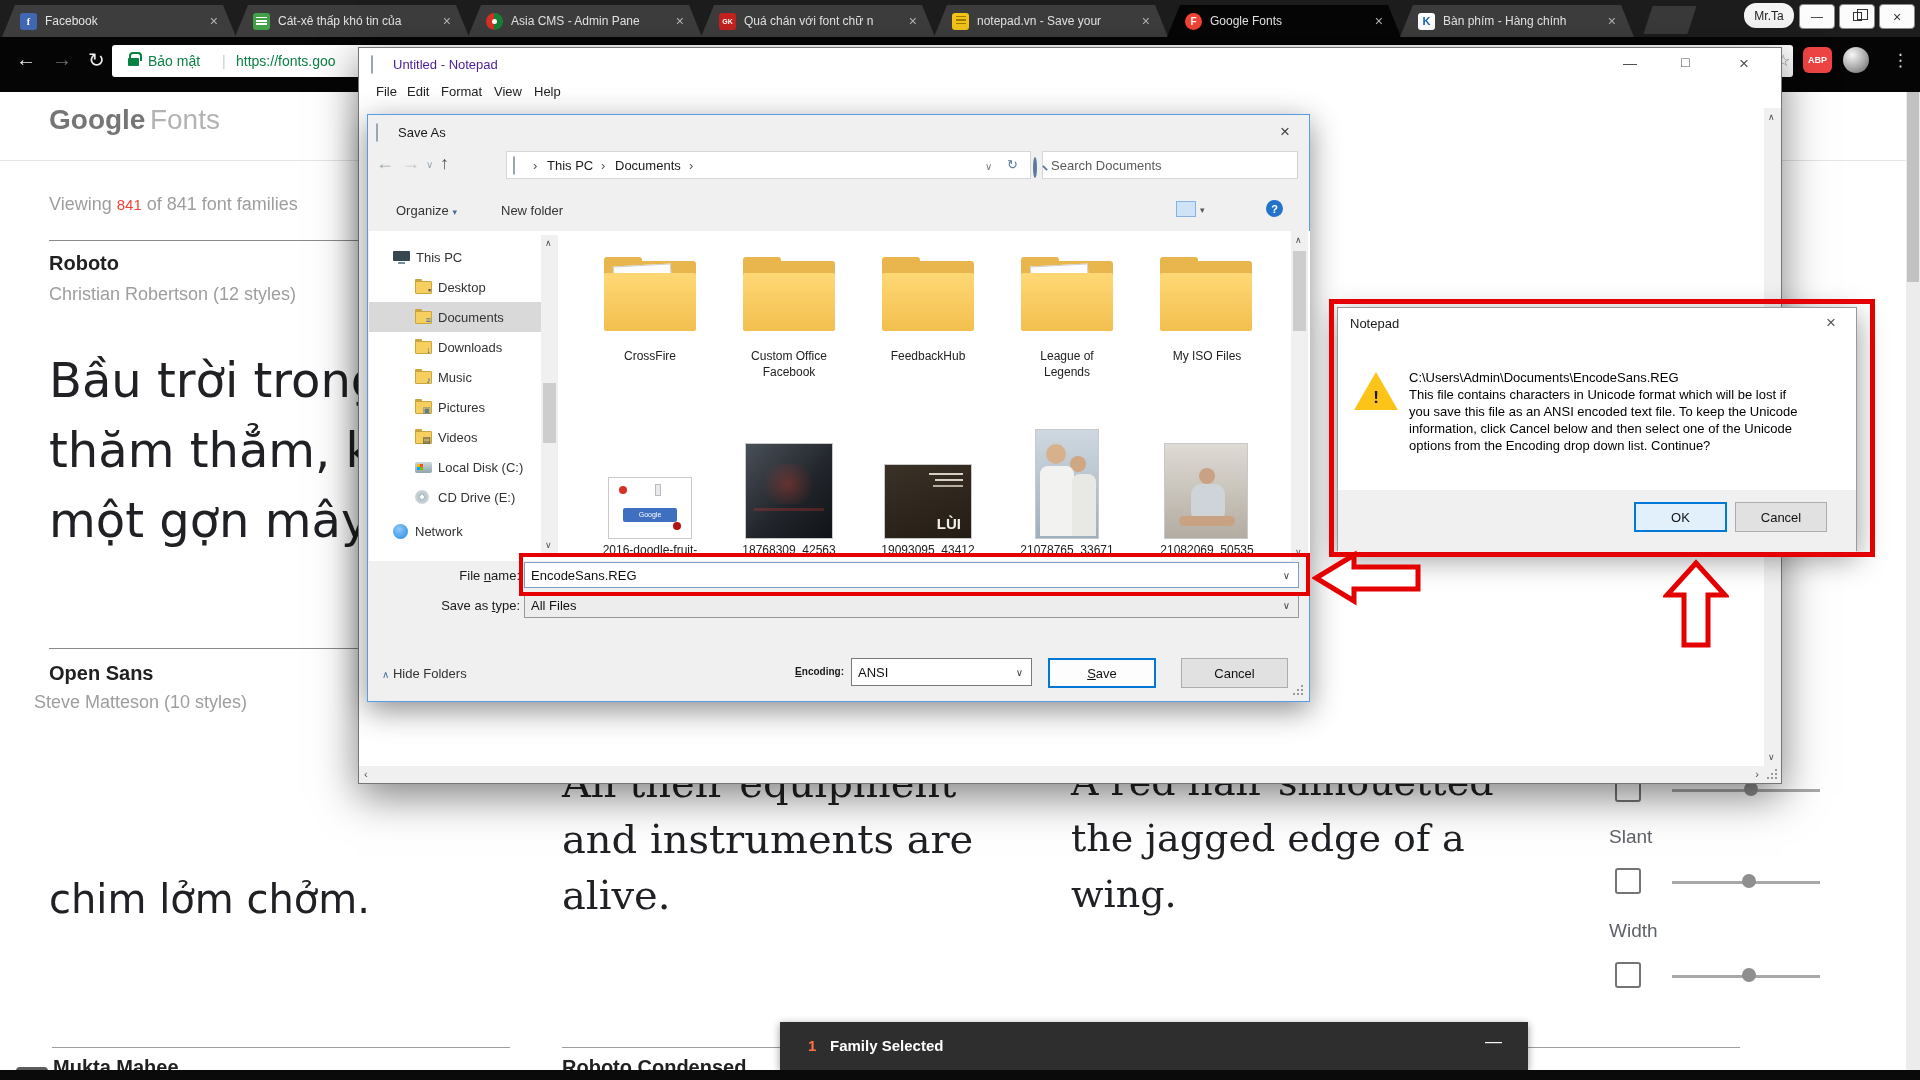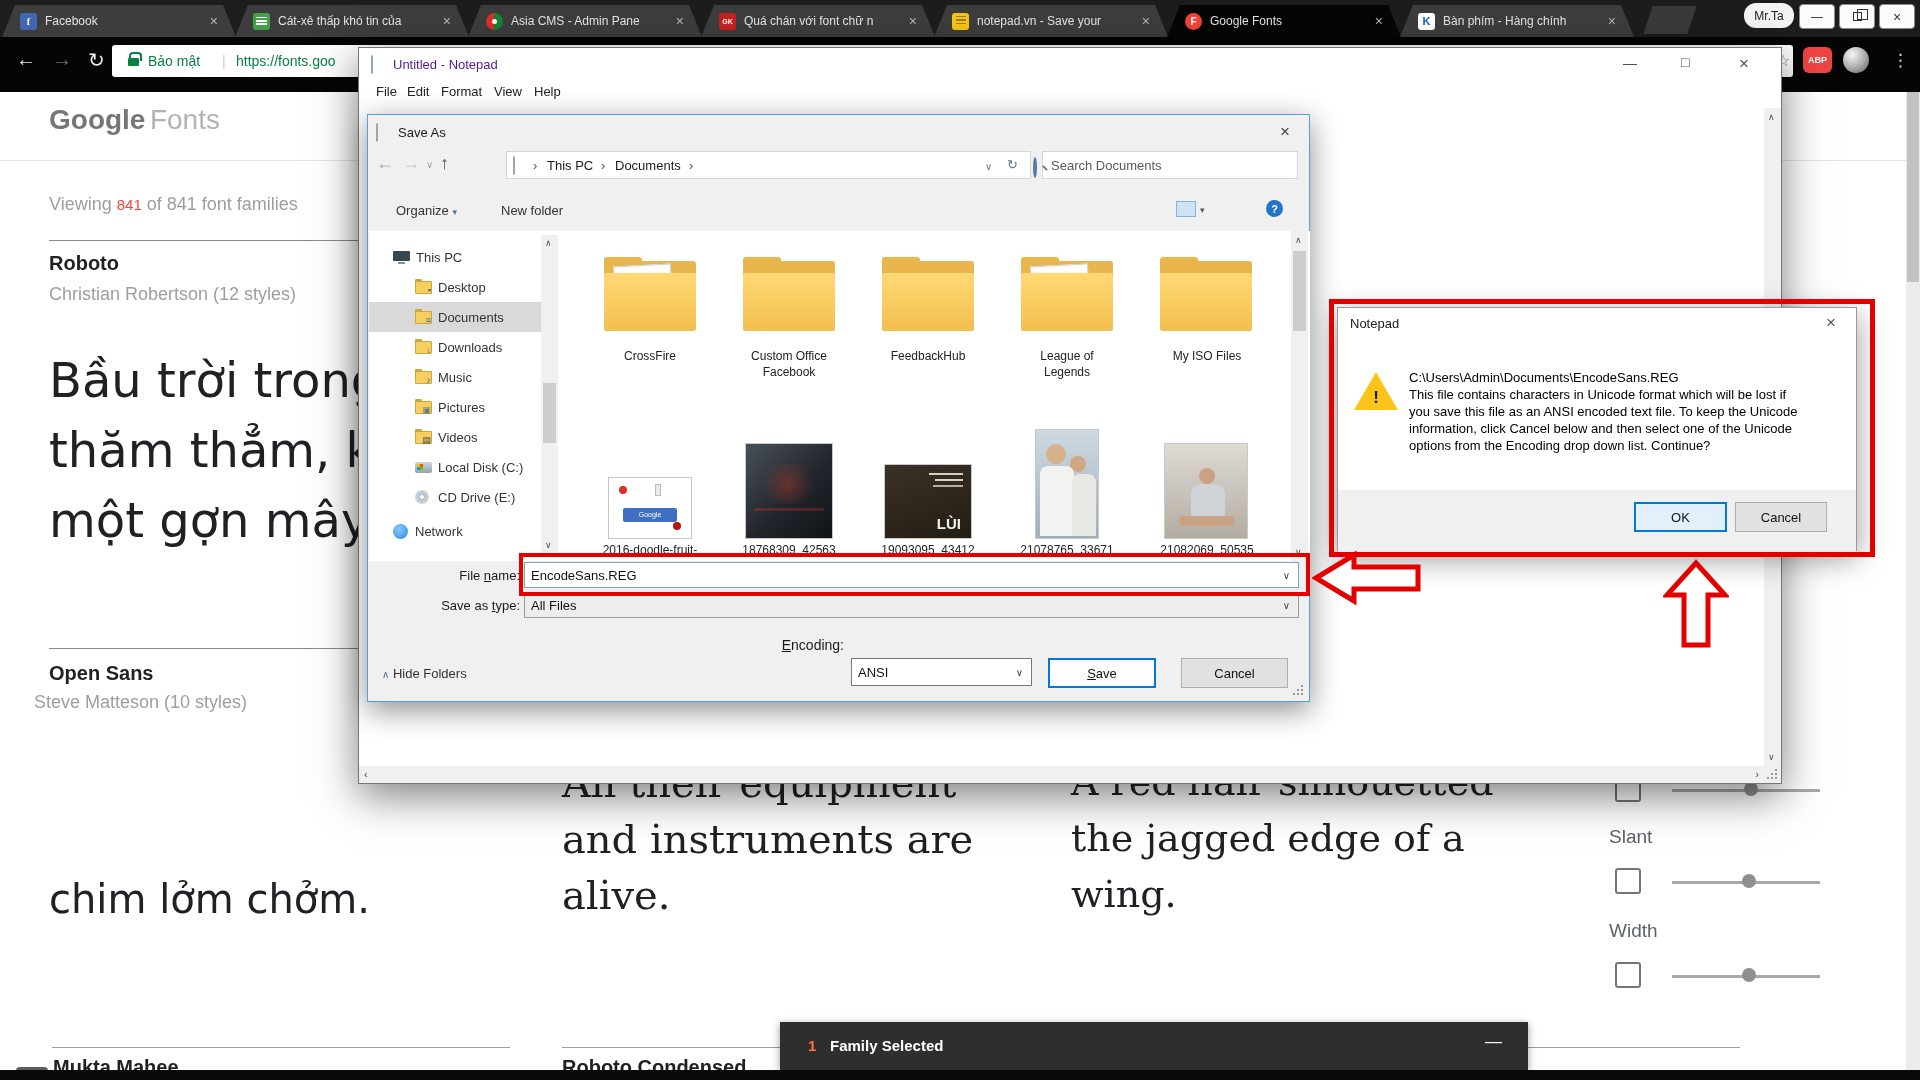--- a/index.html
+++ b/index.html
@@ -493,21 +493,21 @@
       <span class="chev">∨</span>
     </div>
     <div class="rlabel" style="left:25px; top:483px; width:127px;"><span>Save as </span><u>t</u><span>ype:</span></div>
     <div class="combo" style="left:156px; top:477px; width:775px; background:#ededed; border-color:#999;">
       <span>All Files</span>
       <span class="chev">∨</span>
     </div>
 
     
     <span class="abs dlg13" style="left:14px; top:551px; color:#333;"><span style="font-size:10px; color:#4a6f97;">∧</span> <span>Hide Folders</span></span>
-    <div class="rlabel" style="left:380px; top:522px; width:96px; font-weight:normal; font-size:14px;"><span></span><u>E</u><span>ncoding:</span></div>
+    <div class="rlabel" style="left:380px; top:551px; width:96px; font-weight:bold; font-size:10px;"><span></span><u>E</u><span>ncoding:</span></div>
     <div class="combo" style="left:483px; top:543px; width:181px; height:28px; border-color:#7a7a7a;">
       <span>ANSI</span>
       <span class="chev">∨</span>
     </div>
     <div class="btn btn-default" style="left:680px; top:543px; width:108px; height:30px;">
         <span><span></span><u>S</u><span>ave</span></span>
       </div>
     <div class="btn btn-plain" style="left:813px; top:543px; width:107px; height:30px;">
         <span>Cancel</span>
       </div>

